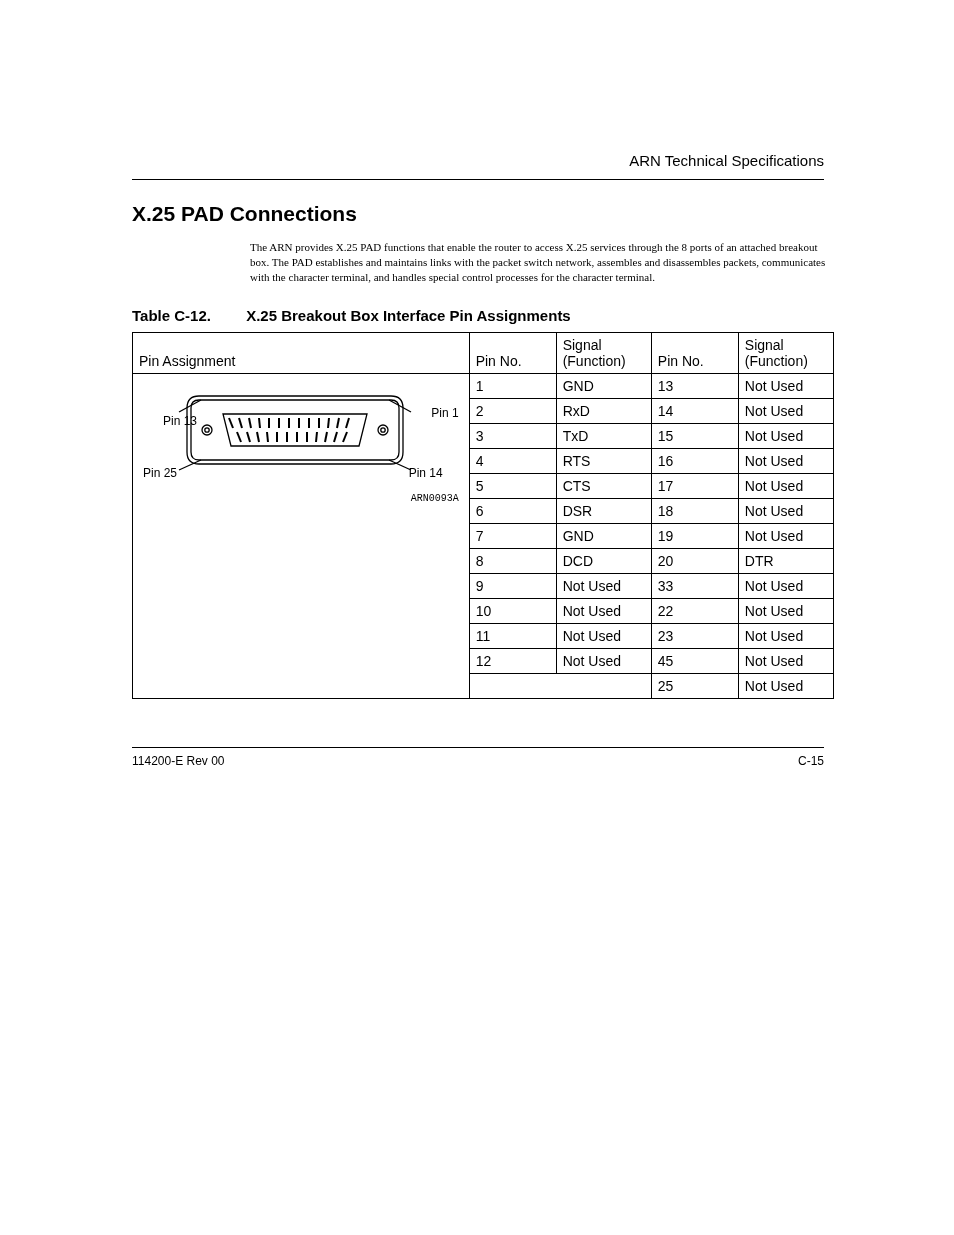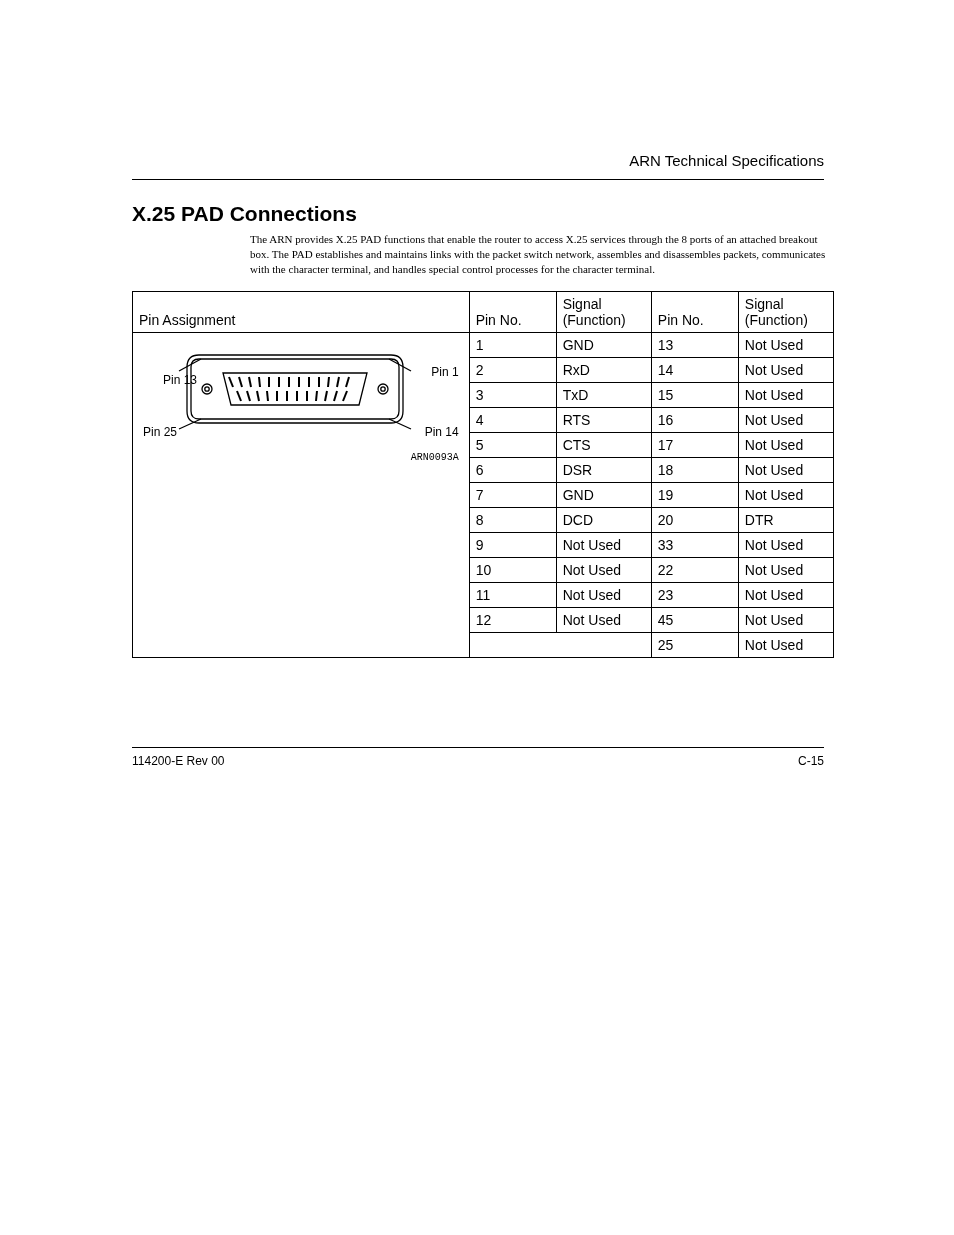--- a/index.html
+++ b/index.html
@@ -27,21 +27,21 @@
     position: absolute;
     top: 179px;
     left: 132px;
     right: 130px;
     border-top: 1.6px solid #000;
   }
   h2.section {
     font-family: Arial, Helvetica, sans-serif;
     font-weight: bold;
     font-size: 21px;
-    margin: 60px 0 6px 0;
+    margin: 60px 0 14px 0;
   }
   .body-block {
     margin-left: 118px;
     margin-right: 6px;
     font-size: 11px;
     line-height: 1.35;
   }
   .body-block p { margin: 0 0 14px 0; }
   a.xref { color: #0645ad; text-decoration: underline; }
   .table-caption {
@@ -109,41 +109,45 @@
 
   <div class="running-head">ARN Technical Specifications</div>
   <div class="top-rule"></div>
 
   <h2 class="section">X.25 PAD Connections</h2>
 
   <div class="body-block">
     <p>The ARN provides X.25 PAD functions that enable the router to access X.25 services through the 8 ports of an attached breakout box. The PAD establishes and maintains links with the packet switch network, assembles and disassembles packets, communicates with the character terminal, and handles special control processes for the character terminal.</p>
   </div>
 
+  <div class="table-caption">
+    <span class="tl-num">Table C-12.</span>
+    <span>X.25 Breakout Box Interface Pin Assignments</span>
+  </div>
 
   <table class="pins">
     <thead>
       <tr>
         <th class="col-pa">Pin Assignment</th>
         <th class="col-pin">Pin No.</th>
         <th class="col-sig">Signal
 (Function)</th>
         <th class="col-pin">Pin No.</th>
         <th class="col-sig">Signal
 (Function)</th>
       </tr>
     </thead>
     <tbody>
       <tr>
         <td rowspan="13" style="vertical-align:top;">
           <div class="diagram-cell">
             <span class="pin-label" style="left:4px; top:36px;margin-left:20px;">Pin 13</span>
             <span class="pin-label" style="right:4px; top:28px;">Pin 1</span>
             <span class="pin-label" style="left:4px; top:88px;">Pin 25</span>
-            <span class="pin-label" style="right:4px; top:88px;">Pin 14</span>
+            <span class="pin-label" style="right:20px; top:88px;">Pin 14</span>
             <svg width="310" height="130" style="position:absolute;left:0;top:0;">
               <g stroke="#000" fill="none" stroke-width="1.3">
                 <line x1="40" y1="34" x2="62" y2="22"></line>
                 <line x1="272" y1="34" x2="250" y2="22"></line>
                 <line x1="40" y1="92" x2="62" y2="82"></line>
                 <line x1="272" y1="92" x2="250" y2="82"></line>
                 <path d="M60 18 L252 18 Q264 18 264 30 L264 74 Q264 86 252 86 L60 86 Q48 86 48 74 L48 30 Q48 18 60 18 Z"></path>
                 <path d="M60 22 L252 22 Q260 22 260 30 L260 74 Q260 82 252 82 L60 82 Q52 82 52 74 L52 30 Q52 22 60 22 Z"></path>
                 <path d="M84 36 L228 36 L220 68 L92 68 Z"></path>
                 <circle cx="68" cy="52" r="5"></circle>

